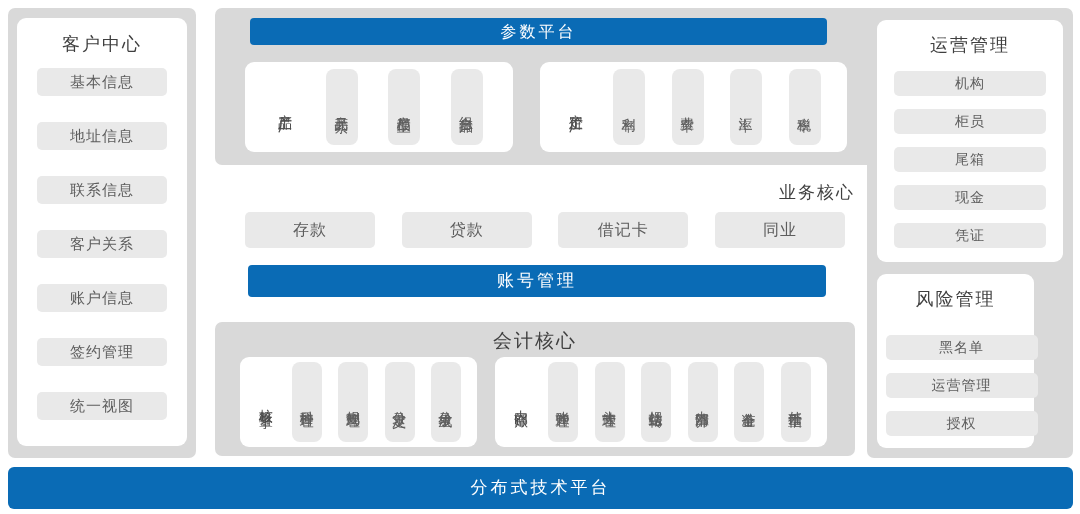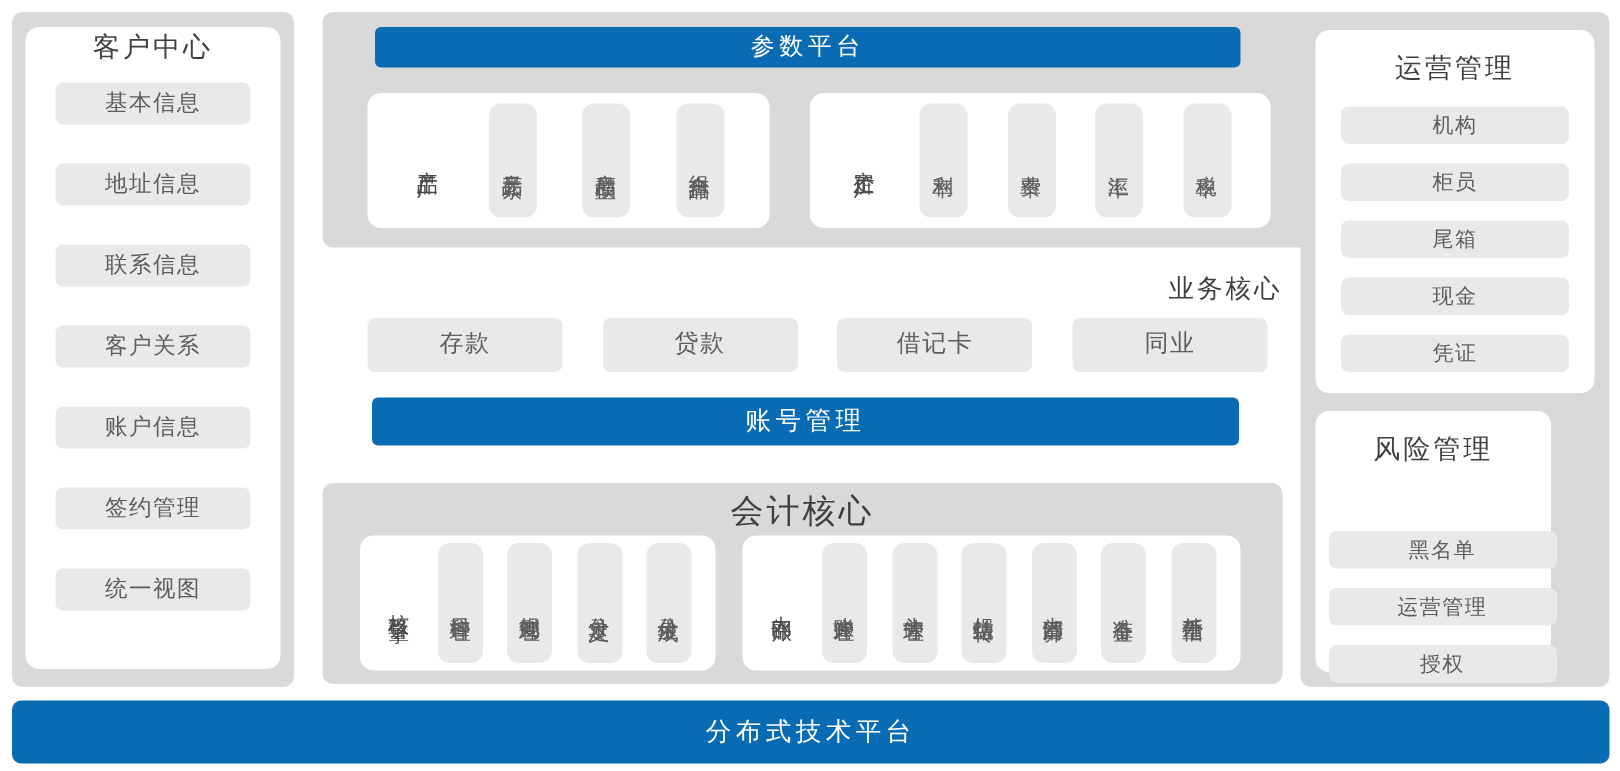--- a/index.html
+++ b/index.html
@@ -13,33 +13,33 @@
   .panel-title { text-align:center; font-size:18px; font-weight:500; color:#3f3f3f;
                  letter-spacing:2px; }
   .blue-bar { position:absolute; background:#0a6bb5; border-radius:4px;
               color:#ffffff; text-align:center; letter-spacing:3px; font-weight:500; }
 
   .chip { background:#e9e9e9; border-radius:5px; color:#5d5d5d;
           text-align:center; letter-spacing:1px; }
 
   
   .left-panel  { left:8px; top:8px; width:188px; height:450px; }
-  .left-card   { left:9px; top:10px; width:170px; height:428px; }
+  .left-card   { left:9px; top:10px; width:170px; height:428px; padding-top:13px; }
   .left-card .panel-title { line-height:26px; }
   .v-list { display:flex; flex-direction:column; align-items:center; }
   .left-list { margin-top:11px; gap:26px; }
   .left-list .chip { width:130px; height:28px; line-height:28px; font-size:15px; }
 
   
   .right-panel { left:867px; top:8px; width:206px; height:450px; }
   .right-card-1 { left:10px; top:12px; width:186px; height:242px; padding-top:12px; }
   .right-card-2 { left:10px; top:266px; width:157px; height:174px; padding-top:12px; }
   .right-panel .panel-title { line-height:26px; }
   .ops-list  { margin-top:13px; gap:13px; }
-  .risk-list { margin-top:42px; gap:13px;padding-left:12px; }
+  .risk-list { margin-top:23px; gap:13px;padding-left:12px; }
   .right-panel .chip { width:152px; height:25px; line-height:25px; font-size:14px; }
 
   
   .mid-top { left:215px; top:8px; width:768px; height:157px; }
   .param-header { left:35px; top:10px; width:577px; height:27px;
                   line-height:27px; font-size:16px; }
   .factory-card { display:flex; align-items:center; justify-content:space-evenly; }
   .card-a { left:30px;  top:54px; width:268px; height:90px; }
   .card-b { left:325px; top:54px; width:307px; height:90px; }
 
@@ -57,21 +57,21 @@
   .biz-row { position:absolute; left:245px; top:212px; width:600px; height:36px;
              display:flex; justify-content:space-between; }
   .biz-row .chip { width:130px; height:36px; line-height:36px; font-size:16px;
                    border-radius:5px; }
 
   .account-bar { left:248px; top:265px; width:578px; height:32px;
                  line-height:32px; font-size:17px; }
 
   
   .mid-bottom { left:215px; top:322px; width:640px; height:134px; padding-top:7px; }
-  .mid-bottom .panel-title { font-size:22px; line-height:24px; }
+  .mid-bottom .panel-title { font-size:19px; line-height:24px; }
   .card-c { left:25px;  top:35px; width:237px; height:90px; }
   .card-d { left:280px; top:35px; width:332px; height:90px; }
   .card-c .chip-v, .card-d .chip-v { width:30px; height:80px; border-radius:8px; }
 
   
   .footer-bar { left:8px; top:467px; width:1065px; height:42px; border-radius:6px;
                 line-height:42px; font-size:17px; }
 </style>
 </head>
 <body>

